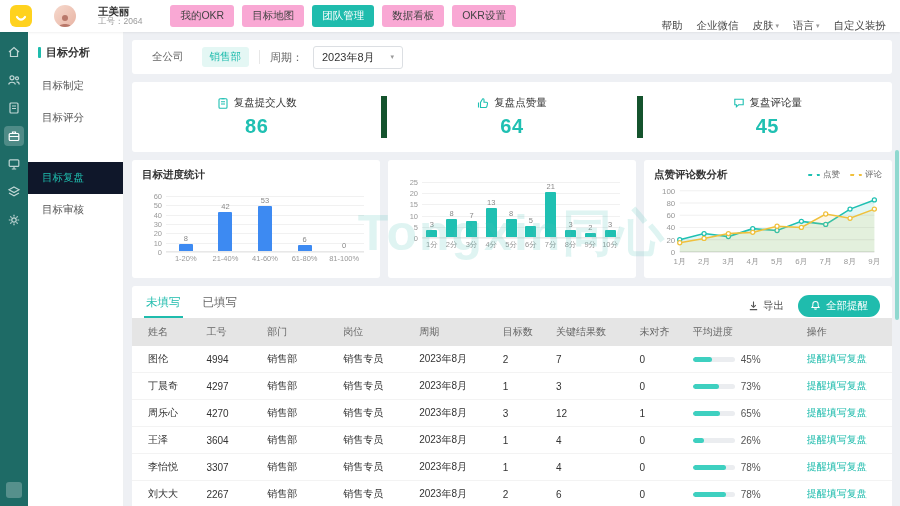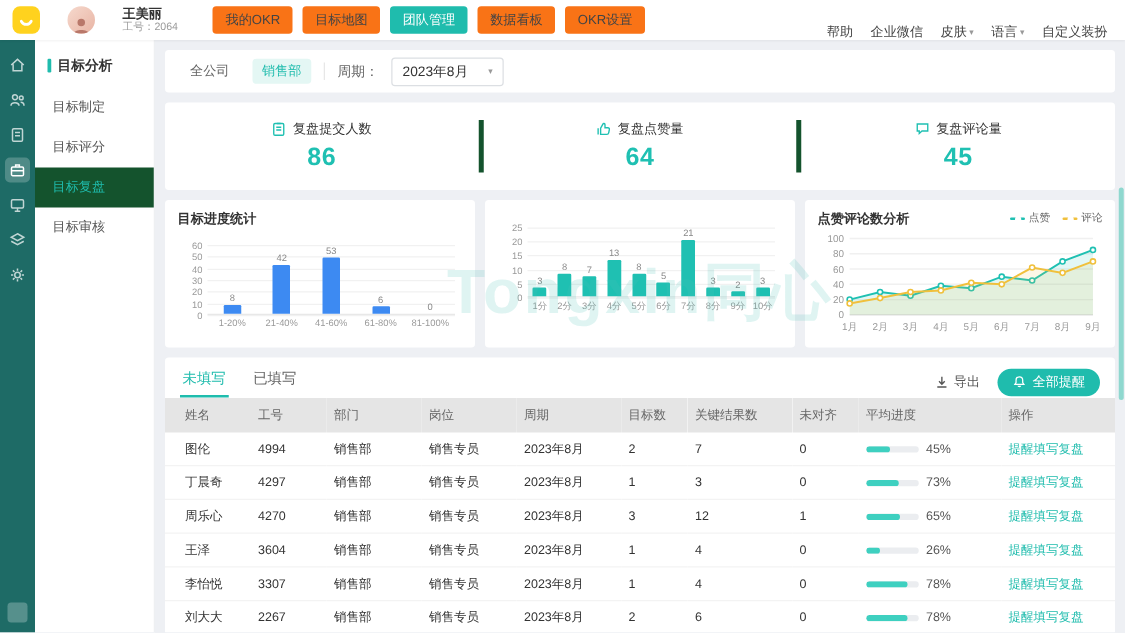--- a/index.html
+++ b/index.html
@@ -7,53 +7,53 @@
 body{font-family:"Liberation Sans","DejaVu Sans",sans-serif;font-size:11px;color:#333;background:#eef0f4;position:relative;}
 
 
 .topbar{height:32px;background:#fff;display:flex;align-items:center;padding:0 14px 0 10px;gap:22px;box-shadow:0 1px 2px rgba(0,0,0,.06);position:relative;z-index:6;}
 .logo{width:22px;height:22px;border-radius:6px;background:#ffd21e;display:flex;align-items:center;justify-content:center;flex:none;}
 .avatar{width:22px;height:22px;border-radius:50%;background:linear-gradient(135deg,#f6d9cd,#e8b4a4);display:flex;align-items:flex-end;justify-content:center;overflow:hidden;flex:none;}
 .user-meta{line-height:1.1;margin-right:6px;}
 .uname{font-size:10.5px;font-weight:bold;color:#333;}
 .uid{font-size:8.5px;color:#9a9a9a;}
 .nav{display:flex;gap:8px;}
-.nav-pill{padding:4px 10px;border-radius:3px;background:#f97316;font-size:10.5px;color:#444;cursor:pointer;white-space:nowrap;}
+.nav-pill{padding:4px 10px;border-radius:3px;background:#f9a8d4;font-size:10.5px;color:#444;cursor:pointer;white-space:nowrap;}
 .nav-pill.active{background:#1fbcad;color:#fff;}
 .top-right{margin-left:auto;display:flex;gap:14px;align-items:center;font-size:10.5px;color:#444;white-space:nowrap;margin-top:20px;}
 .tr-item{cursor:pointer;display:flex;align-items:center;gap:2px;}
 .caret{font-size:7px;color:#999;}
 
 
 .page{display:flex;height:474px;}
 .rail{width:28px;background:#1e6b66;display:flex;flex-direction:column;align-items:center;padding:10px 0 8px;gap:8px;flex:none;}
 .rail-icon{width:20px;height:20px;border-radius:4px;display:flex;align-items:center;justify-content:center;opacity:.72;cursor:pointer;}
 .rail-icon.active{background:rgba(255,255,255,.22);opacity:1;}
 .rail-bottom{margin-top:auto;width:16px;height:16px;border-radius:3px;background:rgba(255,255,255,.25);cursor:pointer;}
 
 .subnav{width:96px;background:#fff;flex:none;border-right:1px solid #eef0f2;}
 .subnav-title{font-size:11px;font-weight:bold;color:#333;padding:13px 10px 10px;display:flex;align-items:center;gap:5px;}
 .subnav-title::before{content:"";width:3px;height:11px;background:#1fbcad;border-radius:1px;}
 .subnav-item{padding:9px 14px;font-size:10.5px;color:#555;cursor:pointer;}
-.subnav-item.active{background:#14532d;color:#1fbcad;}
+.subnav-item.active{background:#0f172a;color:#1fbcad;margin-top:28px;}
 
 .main{flex:1;padding:8px;position:relative;overflow:hidden;}
 .card{background:#fff;border-radius:3px;}
 
 
 .filterbar{height:34px;display:flex;align-items:center;gap:10px;padding:0 12px;margin-bottom:8px;}
 .scope{font-size:10.5px;color:#666;padding:3px 8px;cursor:pointer;border-radius:3px;}
 .scope.active{color:#1fbcad;background:#e4f7f4;}
 .vdiv{width:1px;height:14px;background:#e7e7e7;}
 .period-label{color:#666;}
 .period-box{border:1px solid #dcdfe3;border-radius:3px;padding:3px 8px;display:flex;align-items:center;gap:16px;cursor:pointer;color:#333;}
 
 
 .stats{height:70px;display:flex;align-items:center;margin-bottom:8px;}
-.stat{flex:1;display:flex;flex-direction:column;align-items:center;gap:5px;border-right:4px solid #14532d;}
+.stat{flex:1;display:flex;flex-direction:column;align-items:center;gap:5px;border-right:6px solid #14532d;}
 .stat:last-child{border-right:none;}
 .stat-label{display:flex;align-items:center;gap:5px;font-size:10.5px;color:#333;}
 .stat-value{font-size:20px;font-weight:bold;color:#1fc0b2;letter-spacing:.5px;}
 
 
 .charts{display:flex;gap:8px;margin-bottom:8px;justify-content:center;}
 .chart-card{flex:1;height:118px;padding:8px 10px;position:relative;overflow:hidden;}
 .chart-title{font-size:10.5px;font-weight:bold;color:#333;}
 .plot{position:relative;height:56px;margin:14px 6px 14px 24px;border-bottom:1px solid #e8e8e8;}
 .gline{position:absolute;left:0;right:0;height:1px;background:#f1f1f1;}

